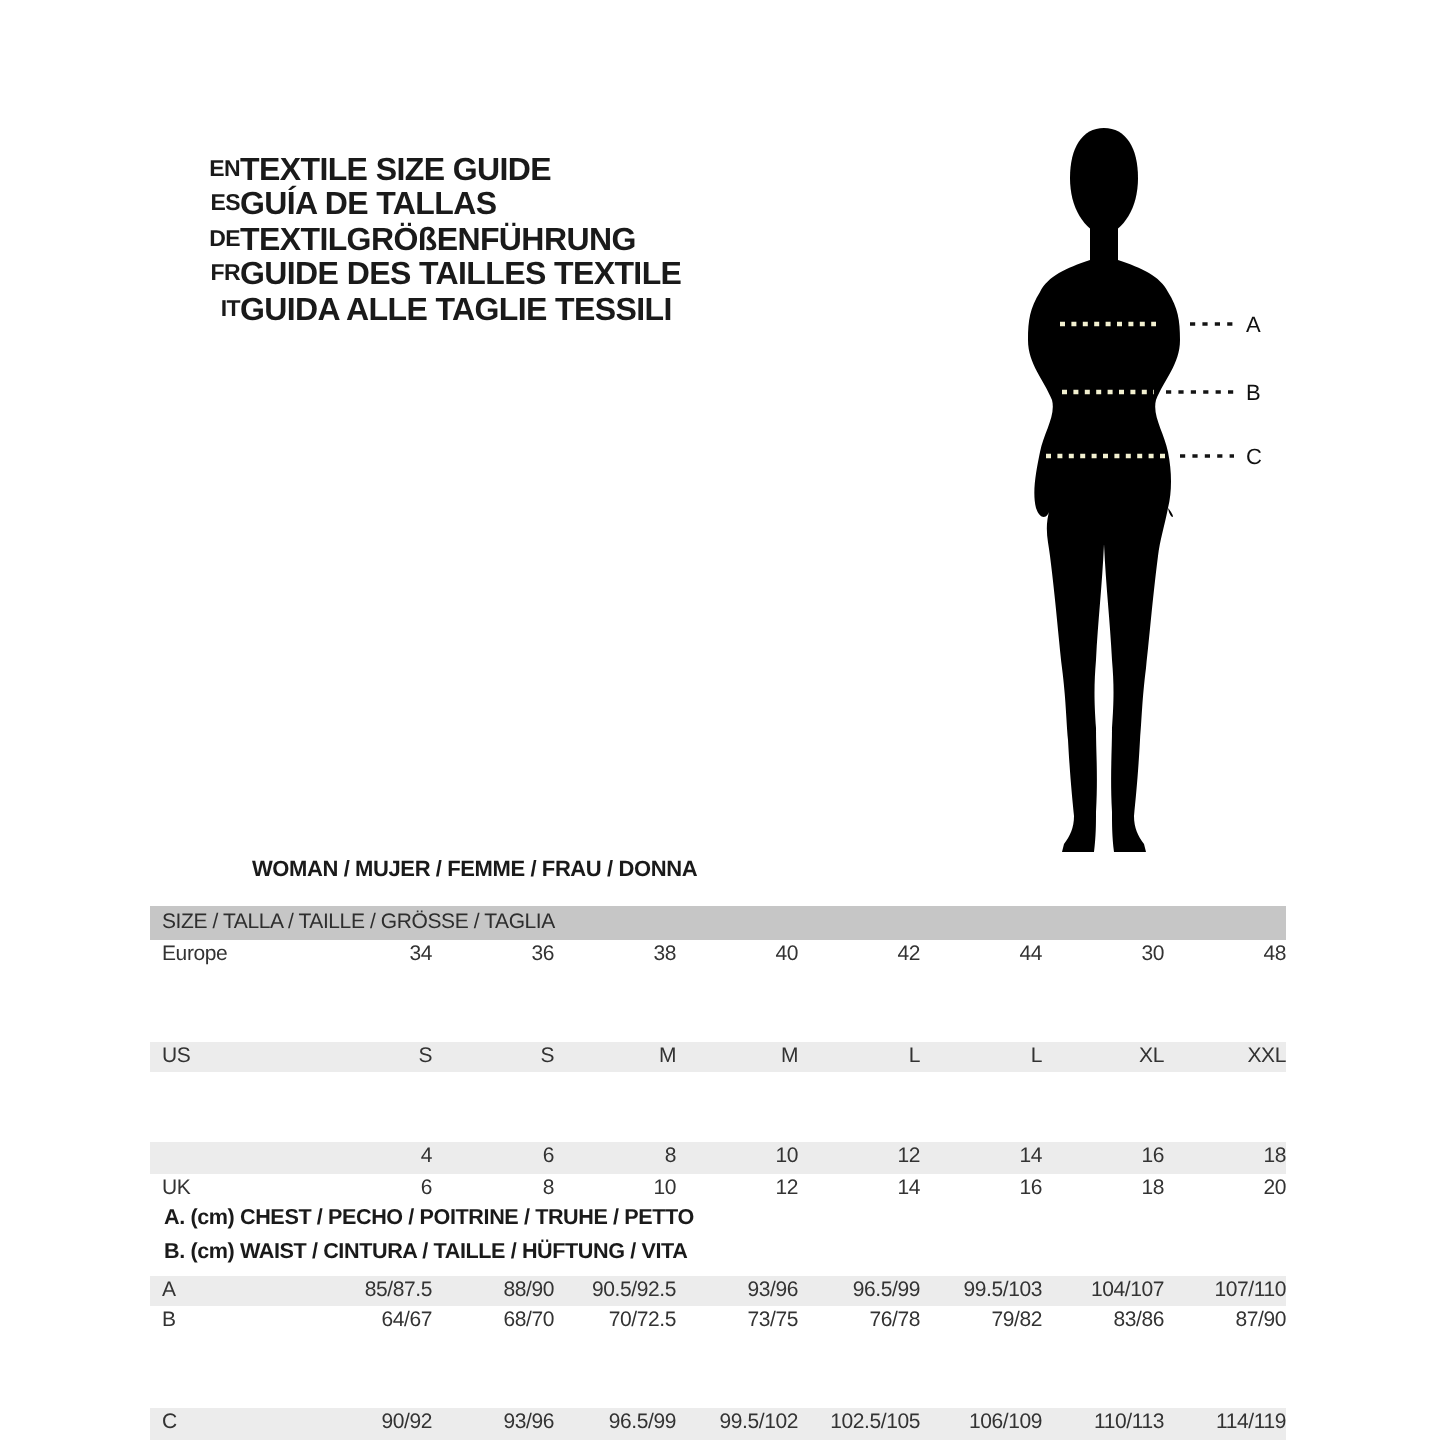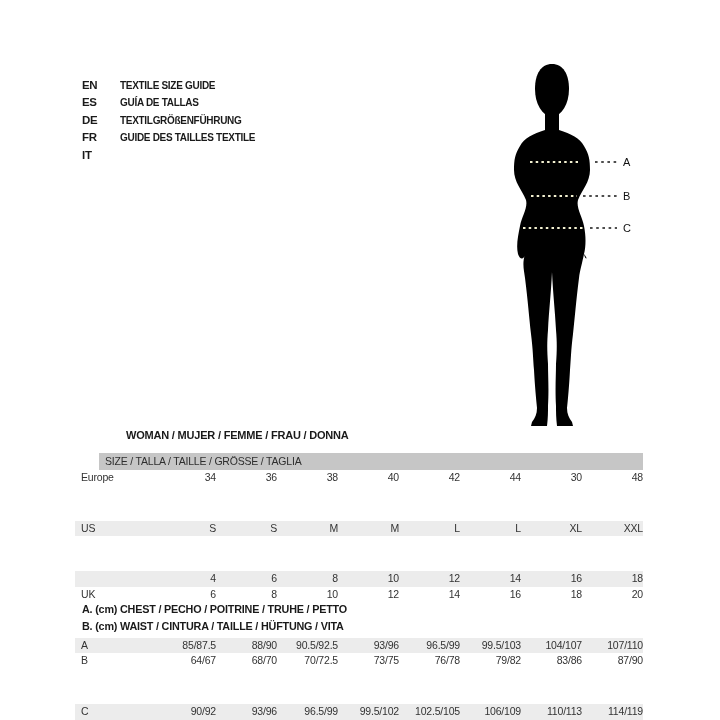--- a/index.html
+++ b/index.html
@@ -6,37 +6,37 @@
   body{
     width:720px;height:720px;background:#ffffff;
     font-family:"Liberation Sans","DejaVu Sans",sans-serif;
     color:#1a1a1a;position:relative;overflow:hidden;
   }
   .abs{position:absolute;}
 
   
   #language-list{left:82px;top:77px;}
   .lang-row{display:flex;height:17.4px;line-height:17.4px;}
-  .lang-code{width:38px;font-weight:700;font-size:11.5px;letter-spacing:-0.3px;}
-  .lang-title{font-weight:700;font-size:10px;letter-spacing:-0.3px;white-space:nowrap;}
+  .lang-code{width:38px;font-weight:700;font-size:11.5px;letter-spacing:-0.3px;text-align:right;}
+  .lang-title{font-weight:700;font-size:16px;letter-spacing:-0.3px;white-space:nowrap;}
 
   
   #figure-wrap{left:478px;top:58px;width:172px;height:372px;}
   .dash-on{stroke:var(--dash-on,#f2f0d0);stroke-width:2.2;stroke-dasharray:2.5 3.2;}
   .dash-off{stroke:var(--dash-off,#141414);stroke-width:1.7;stroke-dasharray:2.6 3.6;}
   .measure-letter{font-family:"Liberation Sans",sans-serif;font-size:11px;fill:#111;}
 
   
   #category-title{left:82px;top:429px;font-size:11px;font-weight:700;letter-spacing:-0.2px;white-space:nowrap;margin-left:44px;}
 
   
   #size-table{left:75px;top:453px;width:568px;font-size:10.5px;color:#333;letter-spacing:-0.2px;}
   #size-table-header{
     background:var(--header-bg,#c6c6c6);height:17px;line-height:17px;
-    padding-left:6px;color:#2e2e2e;box-sizing:border-box;margin-left:24px;
+    padding-left:6px;color:#2e2e2e;box-sizing:border-box;
   }
   .t-row{display:grid;grid-template-columns:80px repeat(8,1fr);height:15.7px;line-height:15.7px;}
   .t-row.shaded{background:var(--alt-bg,#ececec);margin-top:35px;}
   .t-label{padding-left:6px;text-align:left;}
   .t-cell{text-align:right;}
 
   
   #legend-list{left:82px;top:601px;}
   .legend-line{height:17.4px;line-height:17.4px;font-size:10.8px;font-weight:700;letter-spacing:-0.2px;white-space:nowrap;}
 </style>
@@ -55,20 +55,21 @@
     <div class="lang-row">
       <span class="lang-code">DE</span>
       <span class="lang-title">TEXTILGRÖßENFÜHRUNG</span>
     </div>
     <div class="lang-row">
       <span class="lang-code">FR</span>
       <span class="lang-title">GUIDE DES TAILLES TEXTILE</span>
     </div>
     <div class="lang-row">
       <span class="lang-code">IT</span>
+      <span class="lang-title">GUIDA ALLE TAGLIE TESSILI</span>
     </div>
   </div>
 
 <div id="figure-wrap" class="abs">
   <svg width="172" height="372" viewBox="0 0 172 372">
 
     <path fill="#000" d="M74,6 C85,6 91,16 91,31 C91,46 84,57 74,60 C64,57 57,46 57,31 C57,16 63,6 74,6 Z"></path>
 
     <path fill="#000" d="M67,44 L67,72
          C55,76 46,80 42,88

